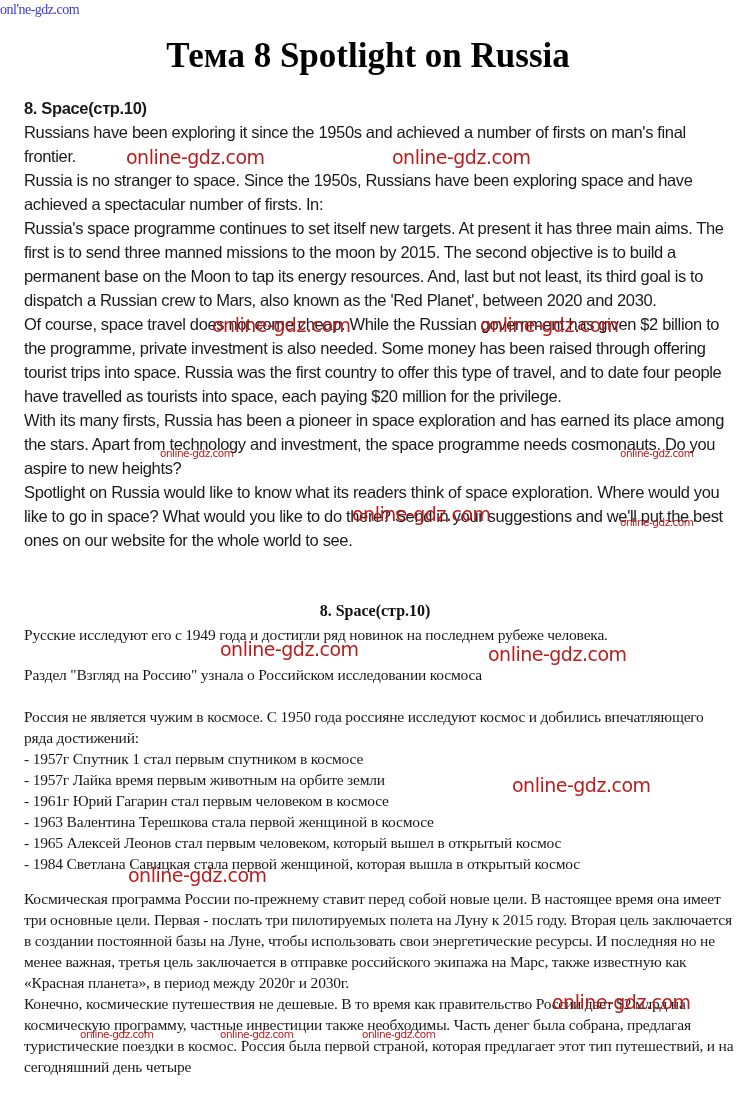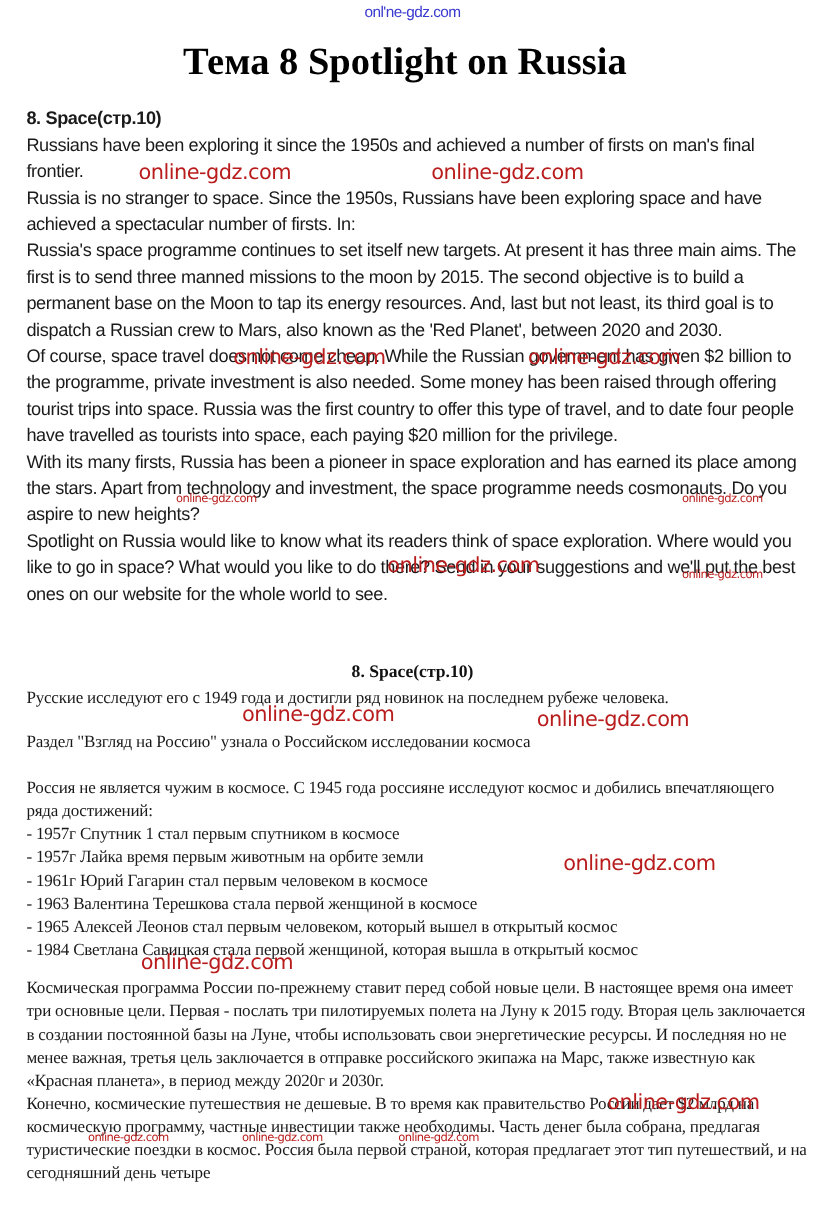--- a/index.html
+++ b/index.html
@@ -1,18 +1,18 @@
 <!DOCTYPE html>
 <html><head>
 <meta charset="utf-8">
 <style>
   html, body { margin: 0; padding: 0; background: #ffffff; }
   body { width: 750px; height: 1116px; position: relative; overflow: hidden; color: #111; }
-  .wm-top { position: absolute; top: 2px; left: 0; width: 750px; text-align: center;
-    font-family: Liberation Sans, sans-serif; font-size: 14px; color: #3a3ad0; letter-spacing: -0.5px; }
+  .wm-top { position: absolute; top: 2px; left: 0; width: 750px; text-align: left;
+    font-family: Liberation Serif, serif; font-size: 14px; color: #3a3ad0; letter-spacing: -0.5px; }
   .title { position: absolute; top: 36px; left: 0; width: 736px; text-align: center;
     font-family: "Liberation Serif", serif; font-weight: bold; font-size: 35px; color: #000; }
   .en { position: absolute; left: 24px; width: 700px;
     font-family: "Liberation Sans Narrow", "Liberation Sans", sans-serif; font-stretch: condensed;
     font-size: 16.5px; line-height: 24px; color: #1a1a1a; letter-spacing: -0.35px; }
   .en p { margin: 0; }
   .en .h { font-weight: bold; }
   .ru { position: absolute; left: 24px; width: 710px;
     font-family: "Liberation Serif", serif; font-size: 15.5px; line-height: 21px; color: #1a1a1a; letter-spacing: -0.2px; }
   .ru p { margin: 0; }
@@ -40,21 +40,21 @@
 
 <div class="ru-h">8. Space(стр.10)</div>
 
 <div class="ru" style="top:624px;">
   <p>Русские исследуют его с 1949 года и достигли ряд новинок на последнем рубеже человека.</p>
 </div>
 <div class="ru" style="top:664px;">
   <p>Раздел "Взгляд на Россию" узнала о Российском исследовании космоса</p>
 </div>
 <div class="ru" style="top:706px;">
-  <p>Россия не является чужим в космосе. С 1945 года россияне исследуют космос и добились впечатляющего ряда достижений:</p>
+  <p>Россия не является чужим в космосе. С 1950 года россияне исследуют космос и добились впечатляющего ряда достижений:</p>
   <p>- 1957г Спутник 1 стал первым спутником в космосе</p>
   <p>- 1957г Лайка время первым животным на орбите земли</p>
   <p>- 1961г Юрий Гагарин стал первым человеком в космосе</p>
   <p>- 1963 Валентина Терешкова стала первой женщиной в космосе</p>
   <p>- 1965 Алексей Леонов стал первым человеком, который вышел в открытый космос</p>
   <p>- 1984 Светлана Савицкая стала первой женщиной, которая вышла в открытый космос</p>
 </div>
 <div class="ru" style="top:888px;">
   <p>Космическая программа России по-прежнему ставит перед собой новые цели. В настоящее время она имеет три основные цели. Первая - послать три пилотируемых полета на Луну к 2015 году. Вторая цель заключается в создании постоянной базы на Луне, чтобы использовать свои энергетические ресурсы. И последняя но не менее важная, третья цель заключается в отправке российского экипажа на Марс, также известную как «Красная планета», в период между 2020г и 2030г.</p>
   <p>Конечно, космические путешествия не дешевые. В то время как правительство России дает $2 млрд на космическую программу, частные инвестиции также необходимы. Часть денег была собрана, предлагая туристические поездки в космос. Россия была первой страной, которая предлагает этот тип путешествий, и на сегодняшний день четыре</p>

